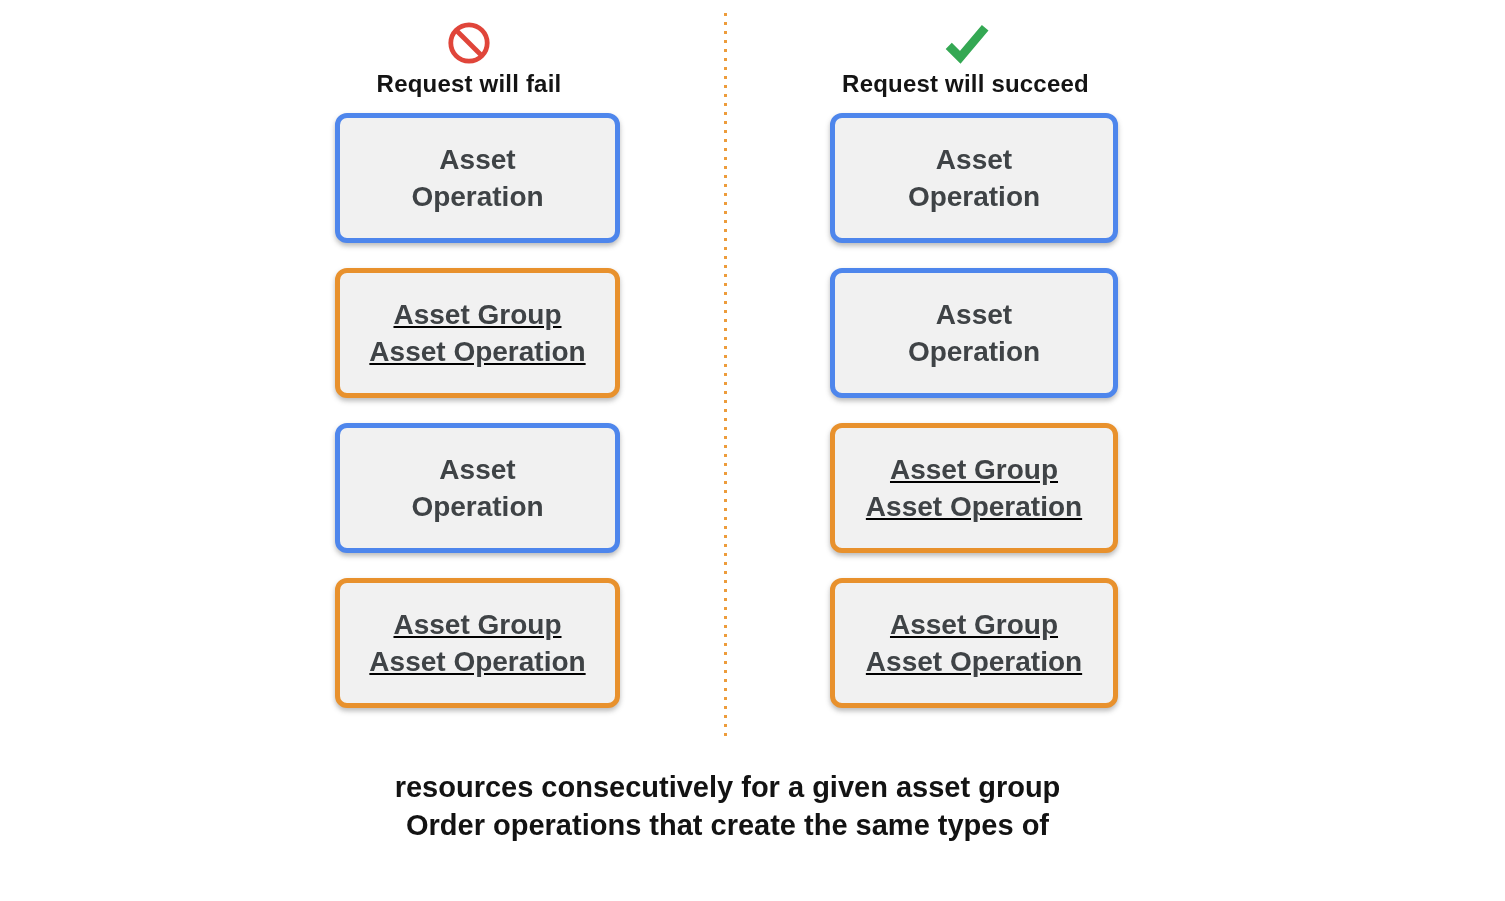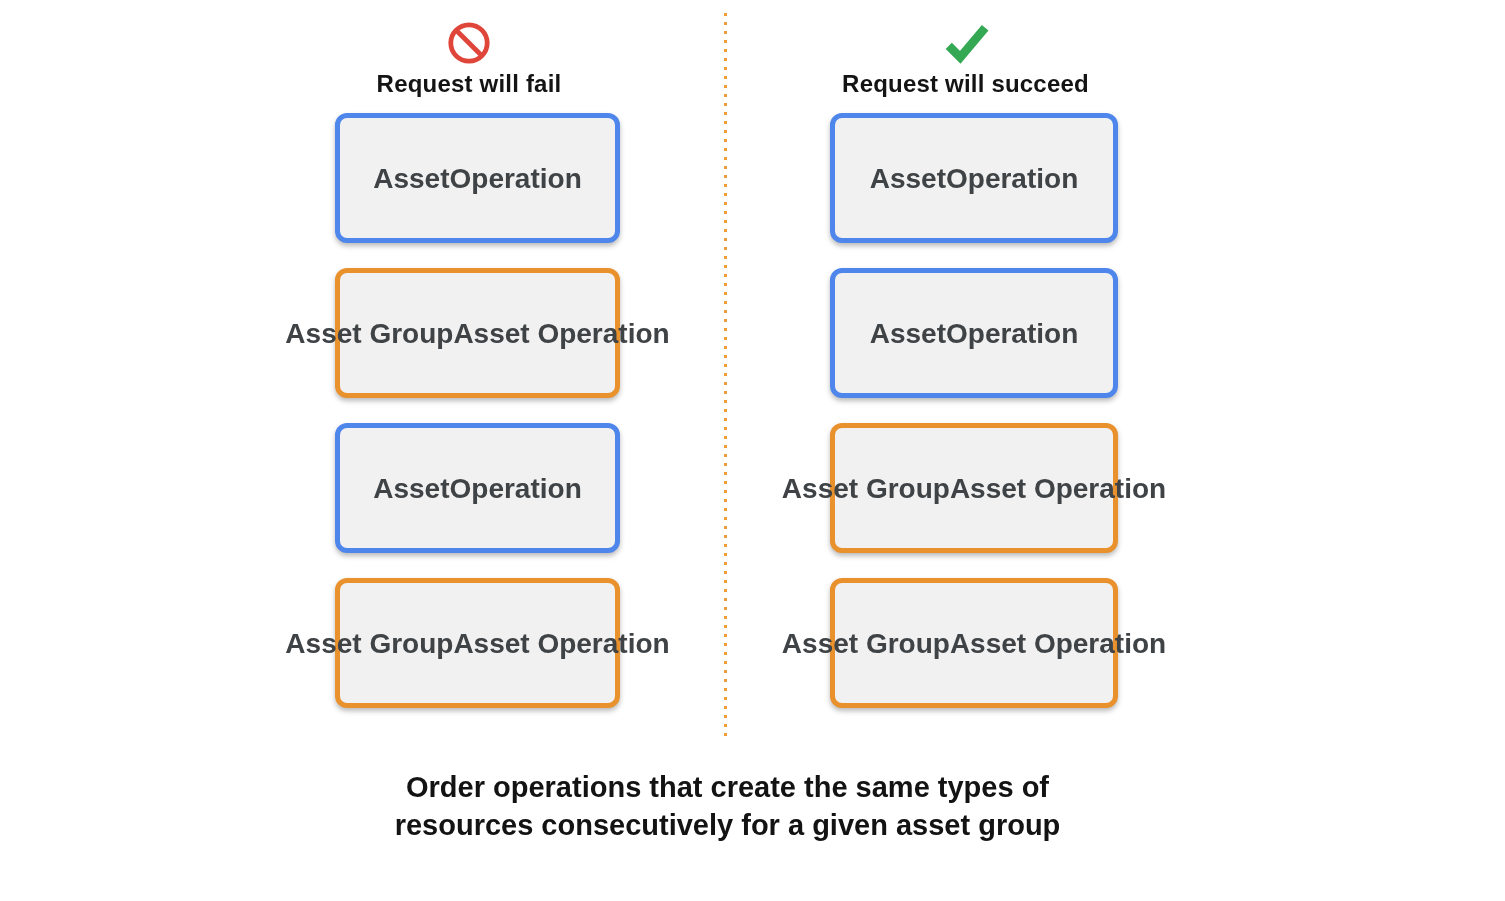--- a/index.html
+++ b/index.html
@@ -48,25 +48,26 @@
     position: absolute;
     left: 0;
     width: 100%;
     height: 130px;
     box-sizing: border-box;
     background: #f1f1f1;
     border-radius: 12px;
     border: 5px solid #4e86ec;
     box-shadow: 0 3px 5px rgba(60, 60, 60, 0.35);
     display: flex;
+    flex-direction: column;
     align-items: center;
     justify-content: center;
   }
   .box-blue   { border-color: #4e86ec; }
-  .box-orange { border-color: #e8912d; }
+  .box-orange { border-color: #e8912d; text-decoration: underline; }
   .pos-1 { top: 113px; }
   .pos-2 { top: 268px; }
   .pos-3 { top: 423px; }
   .pos-4 { top: 578px; }
   .box-line {
     font-size: 28px;
     font-weight: bold;
     color: #3f4346;
     line-height: 37px;
     text-align: center;
@@ -160,17 +161,17 @@
       <div class="box-line">Asset Operation</div>
     </div>
 
     <div class="box box-orange pos-4">
       <div class="box-line">Asset Group</div>
       <div class="box-line">Asset Operation</div>
     </div>
   </div>
 
   <div class="caption">
+    <div>resources consecutively for a given asset group</div>
     <div>Order operations that create the same types of</div>
-    <div>resources consecutively for a given asset group</div>
   </div>
 
 </div>
 
 </body></html>

